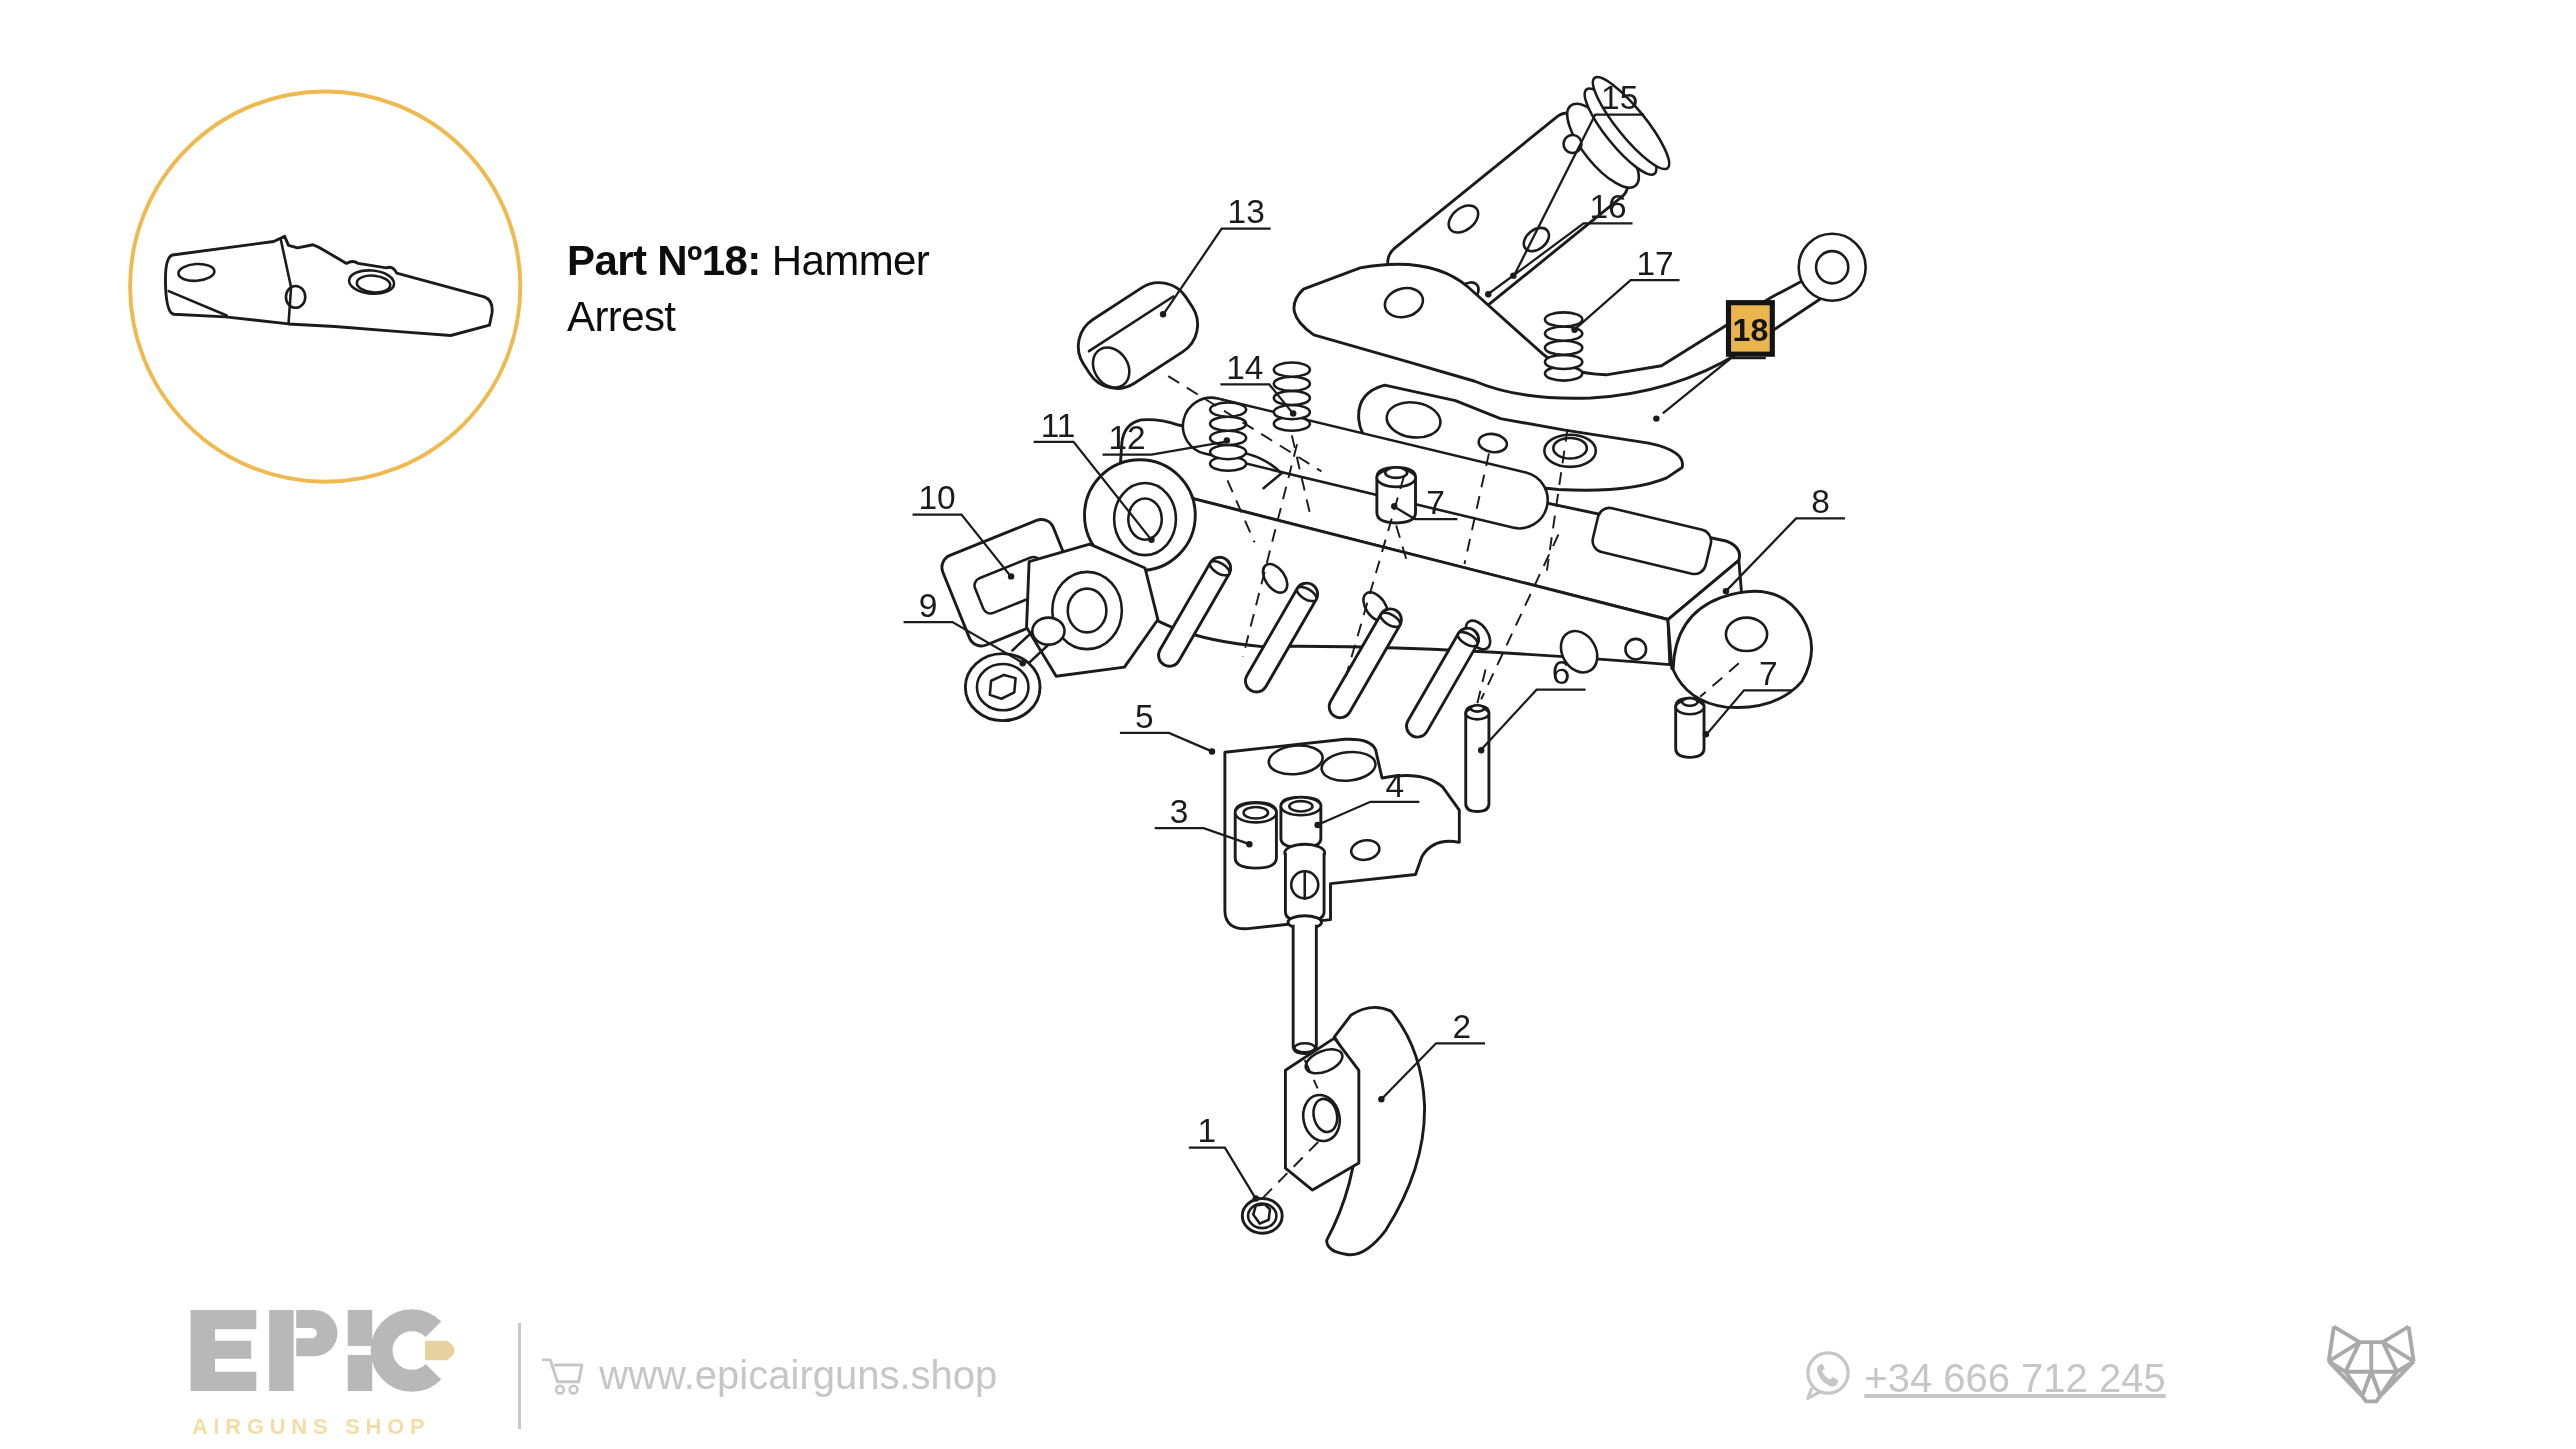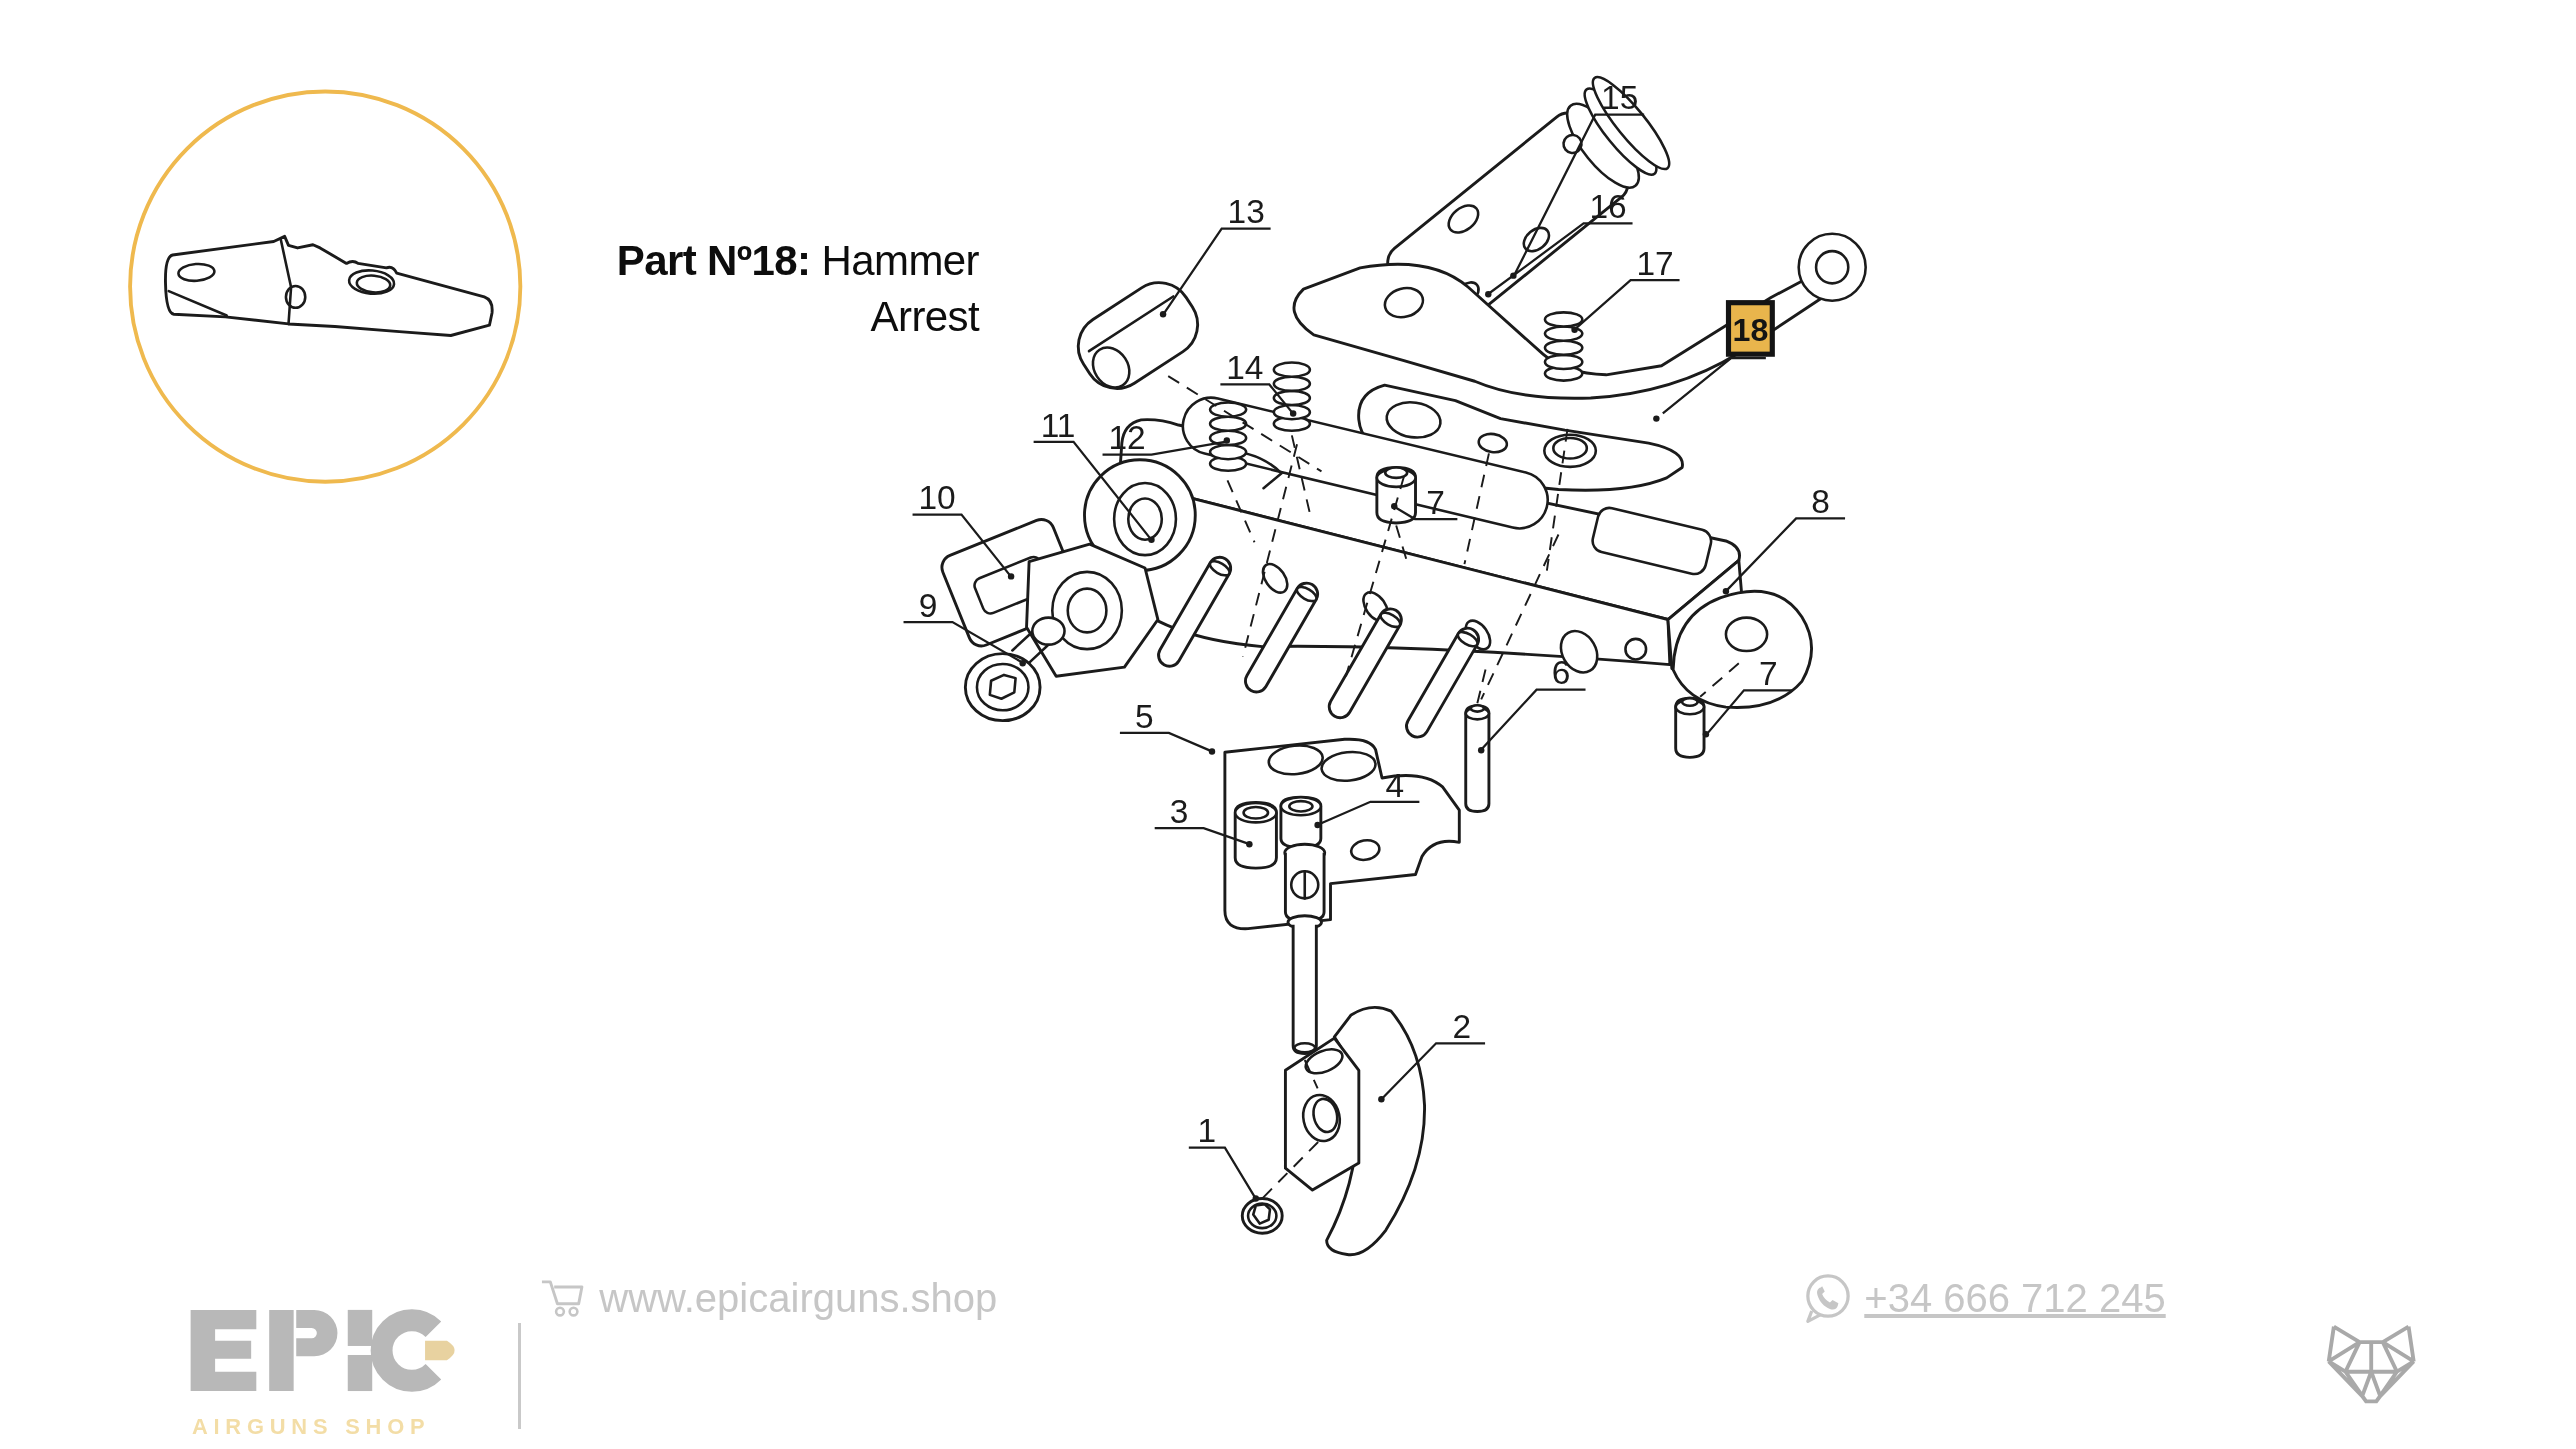--- a/index.html
+++ b/index.html
@@ -19,26 +19,26 @@
   .leader{fill:none;stroke:var(--line);stroke-width:3.5;}
   .dot{fill:var(--line);}
   .part-label{font:400 52px "Liberation Sans",sans-serif;fill:var(--line);
     text-anchor:middle;dominant-baseline:central;}
   .badge-rect{fill:var(--accent);stroke:#141414;stroke-width:8;}
   .badge-text{font:700 50px "Liberation Sans",sans-serif;fill:#141414;
     text-anchor:middle;dominant-baseline:central;}
   .inset-circle{fill:none;stroke:var(--circle_gold);stroke-width:6;}
   .tagline{font:600 34px "Liberation Sans",sans-serif;fill:var(--logo_tan);letter-spacing:9px;}
   
-  .title{position:absolute;left:567px;top:233px;width:412px;text-align:right;
+  .title{position:absolute;left:567px;top:233px;width:412px;text-align:left;
     font-size:42px;line-height:1.34;color:#0d0d0d;letter-spacing:-0.6px;}
   .title .b{font-weight:700;}
   
-  .f-item{position:absolute;top:1298px;transform:translateY(-50%);display:flex;
-    align-items:center;gap:10.3px;color:var(--footer_gray);font-size:40px;white-space:nowrap;}
+  .f-item{position:absolute;top:1375px;transform:translateY(-50%);display:flex;
+    align-items:flex-end;gap:10.3px;color:var(--footer_gray);font-size:40px;white-space:nowrap;}
   .f-item svg{position:static;flex:none;}
   .divider{position:absolute;left:518px;top:1323px;width:3.2px;height:106px;background:var(--divider);}
 </style>
 </head>
 <body>
 
 <div id="stage">
 
   <svg width="2576" height="1449" viewBox="0 0 4000 2250">
 

